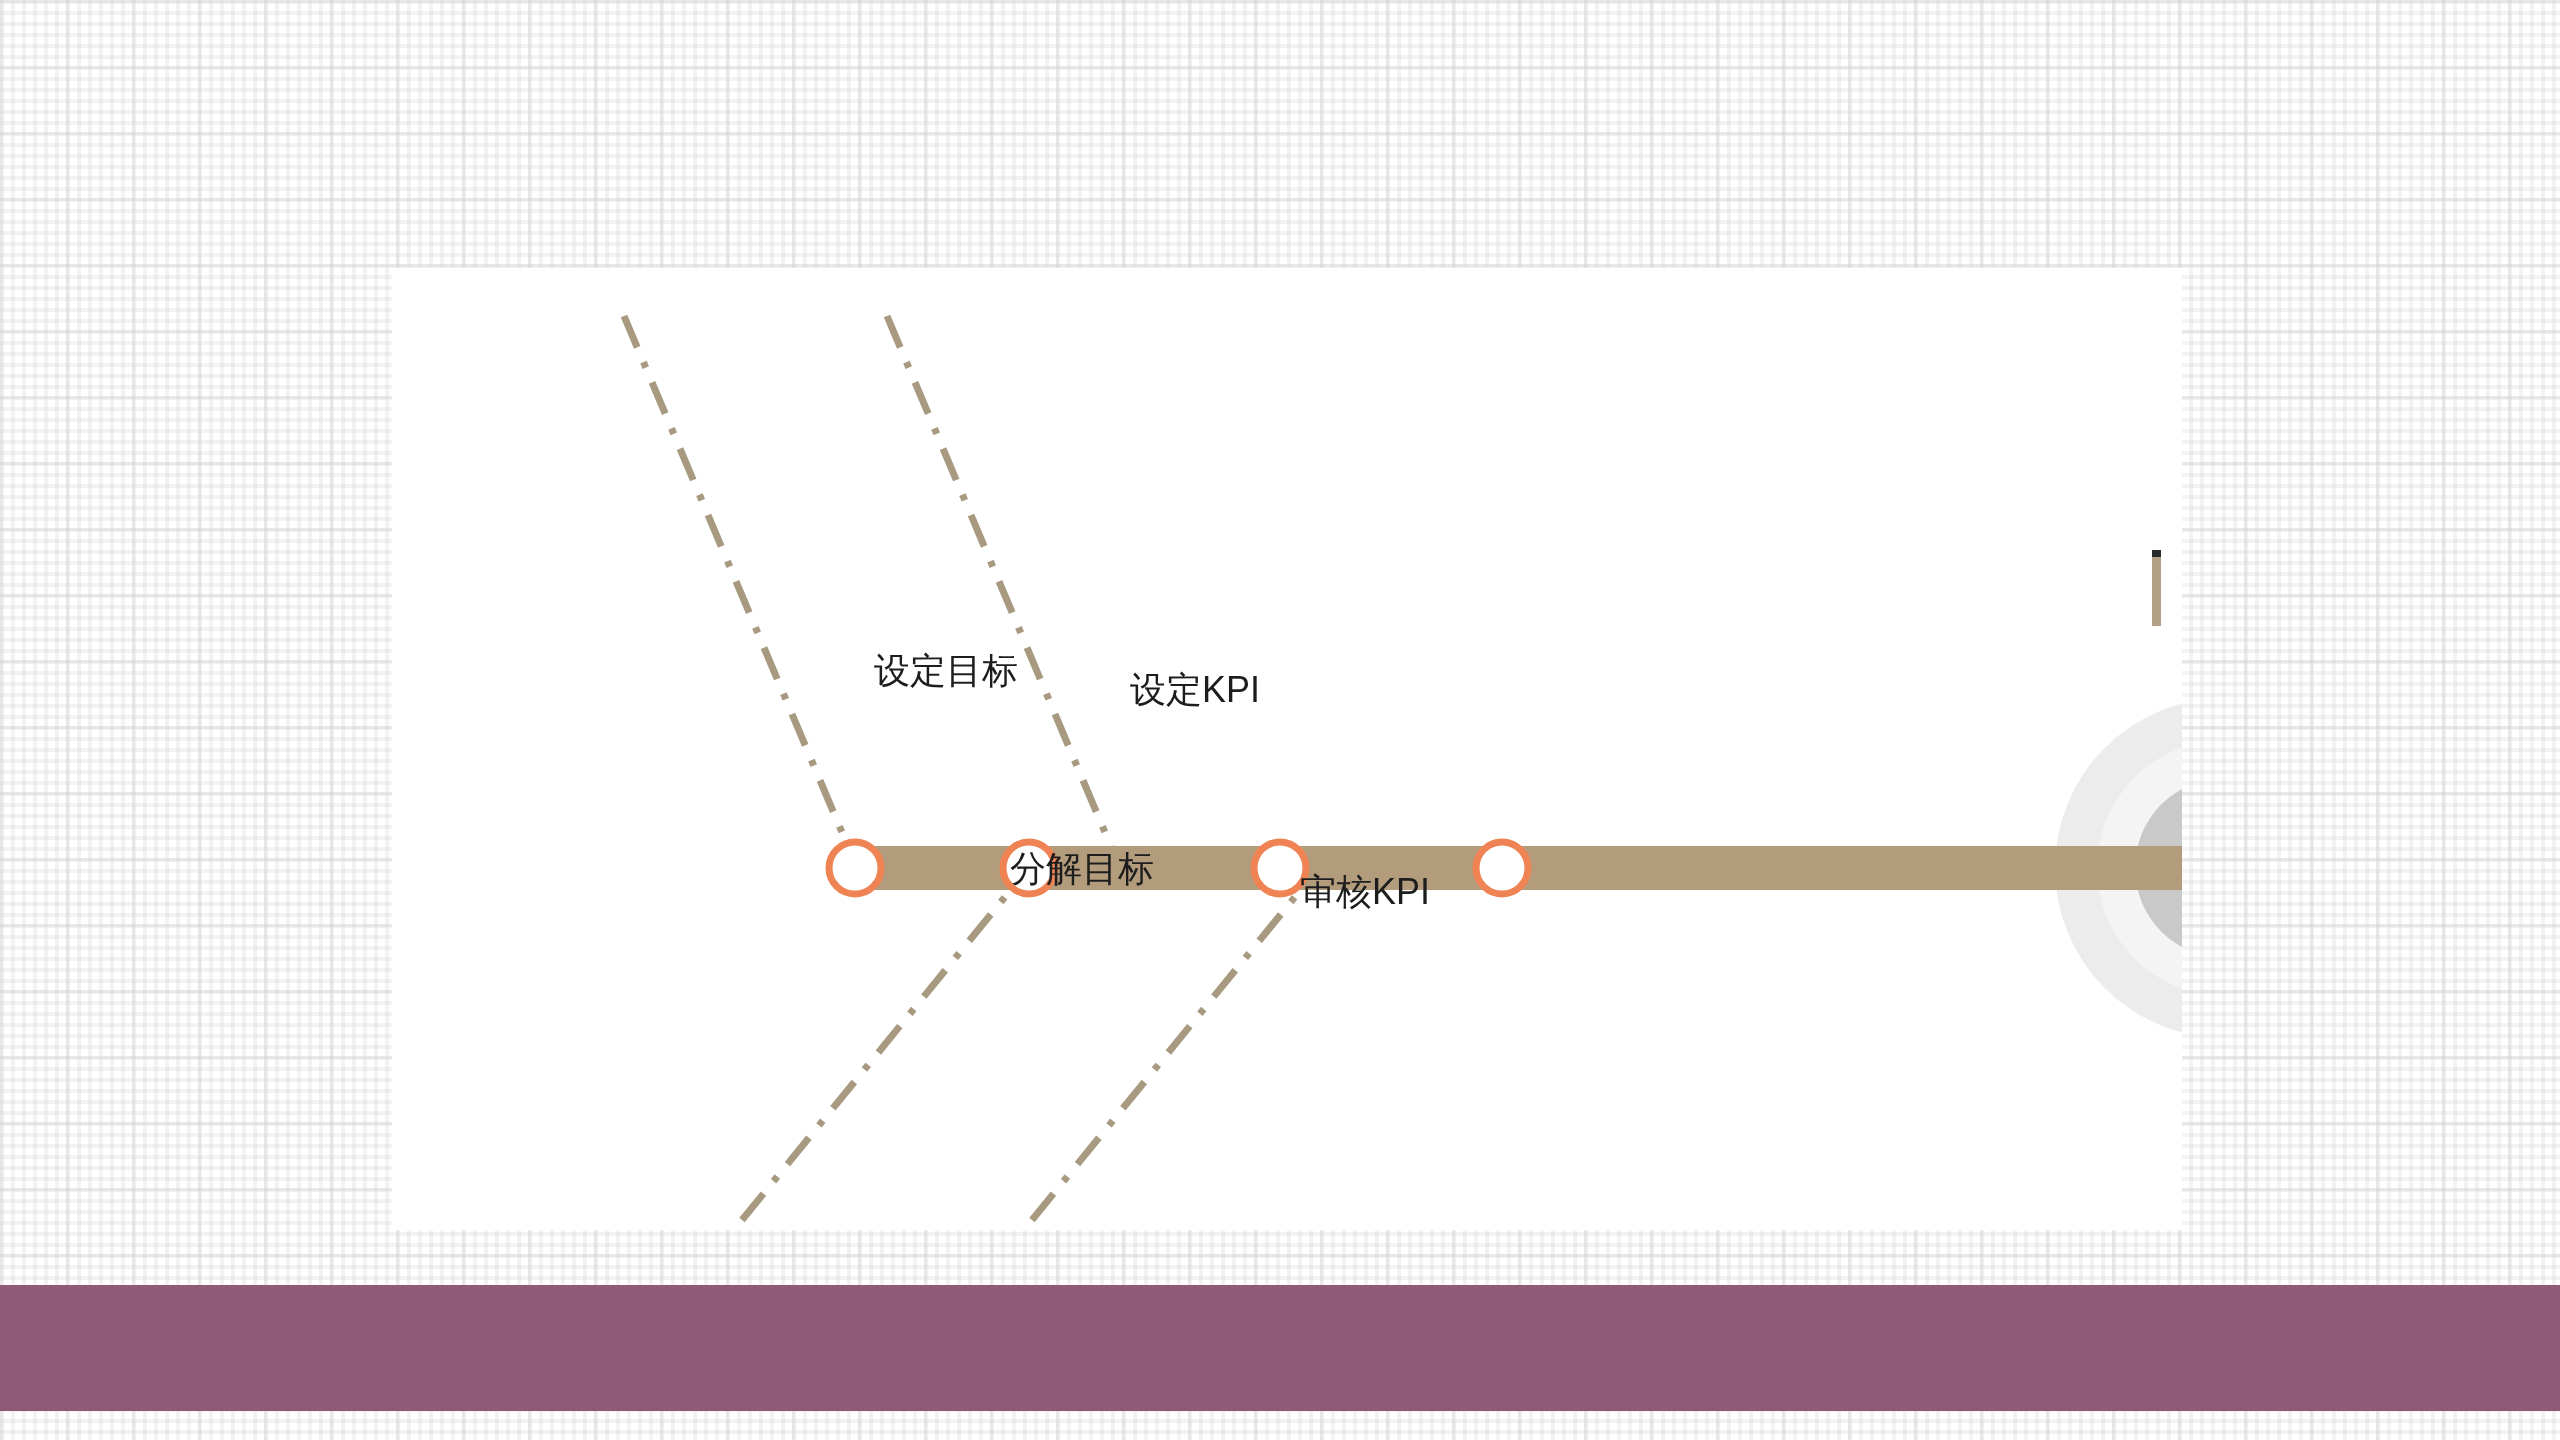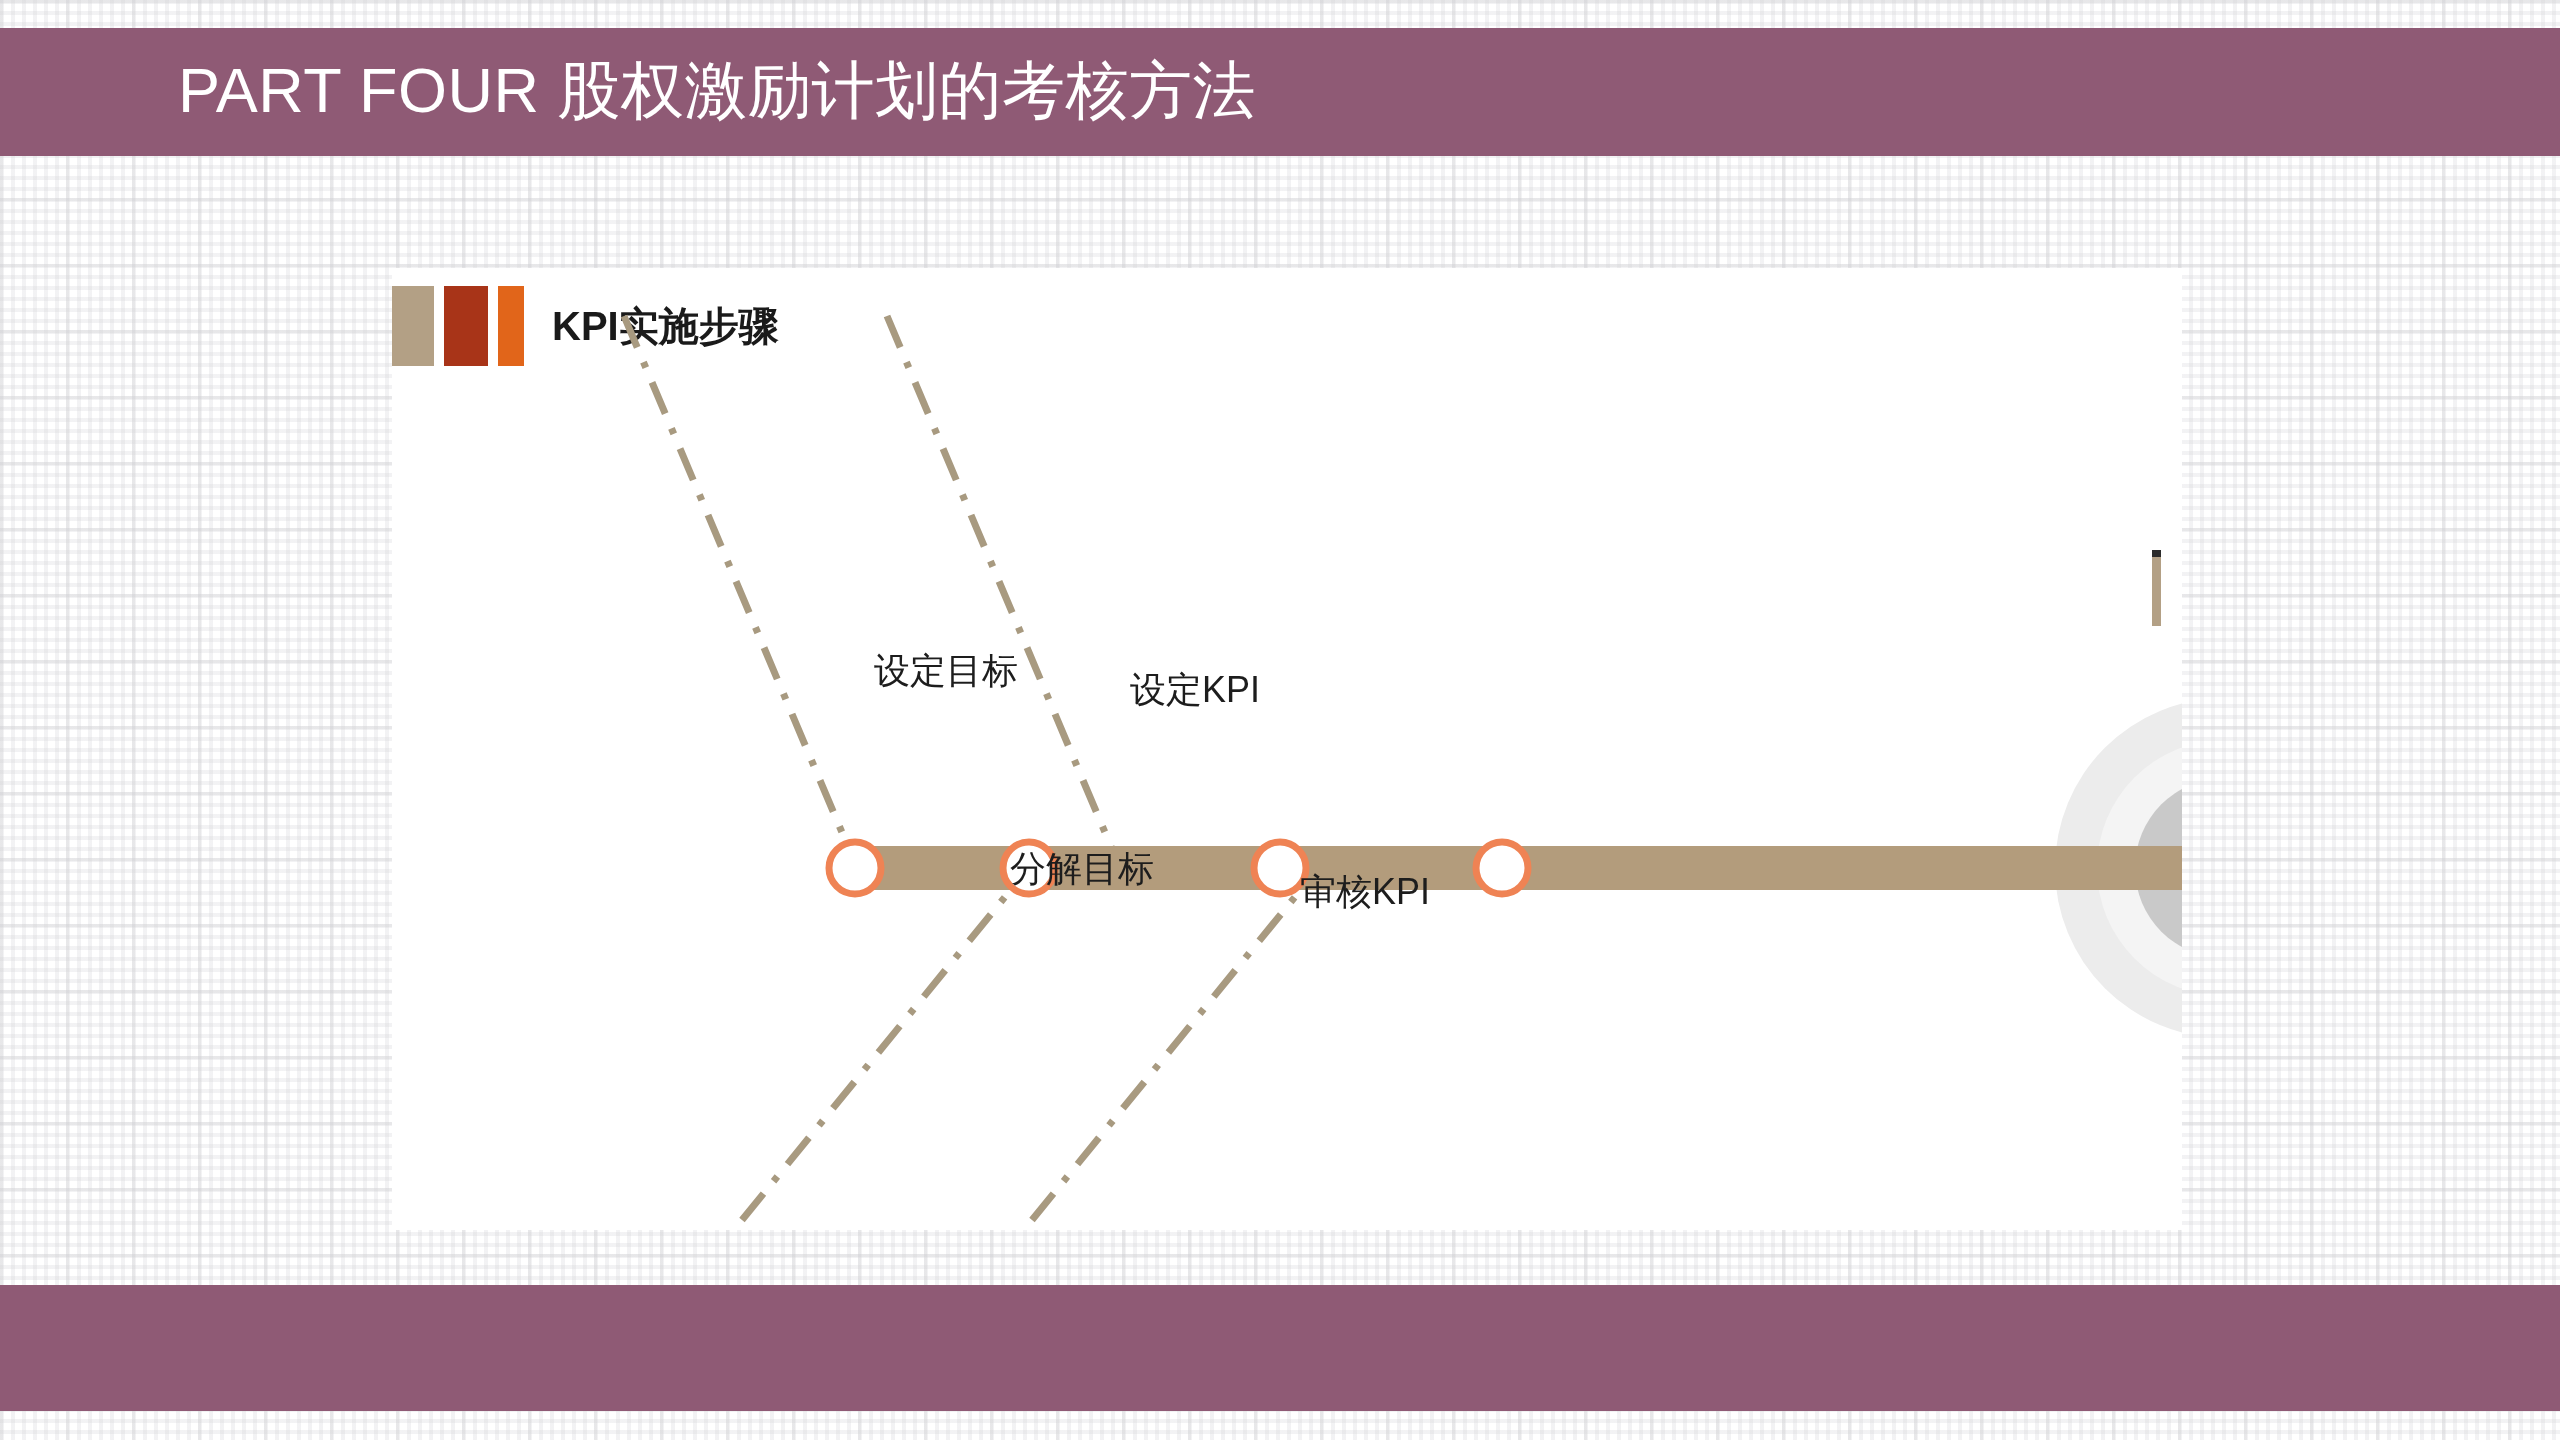--- a/index.html
+++ b/index.html
@@ -158,32 +158,23 @@
   #label-2 { left: 618px; top: 583px; }
   #label-3 { left: 908px; top: 606px; }
 </style>
 </head>
 <body>
 
 <div id="slide">
 
   <div id="grid-texture"></div>
 
-  <div id="header-band">
-    <div id="header-title">PART FOUR  股权激励计划的考核方法</div>
-  </div>
 
   <div id="content-card">
 
-    <div id="card-title-row">
-      <span class="title-bar tan"></span>
-      <span class="title-bar brick"></span>
-      <span class="title-bar orange"></span>
-      <span id="card-title-text">KPI实施步骤</span>
-    </div>
 
     <div id="right-marker"></div>
     <div id="right-marker-cap"></div>
   </div>
 
   <div id="diagram">
     <svg width="1790" height="962" viewBox="0 0 1790 962">
 
       <line x1="232" y1="48" x2="465" y2="600" stroke="#a89a80" stroke-width="7" stroke-dasharray="34 16 6 16" stroke-linecap="butt"></line>
 

